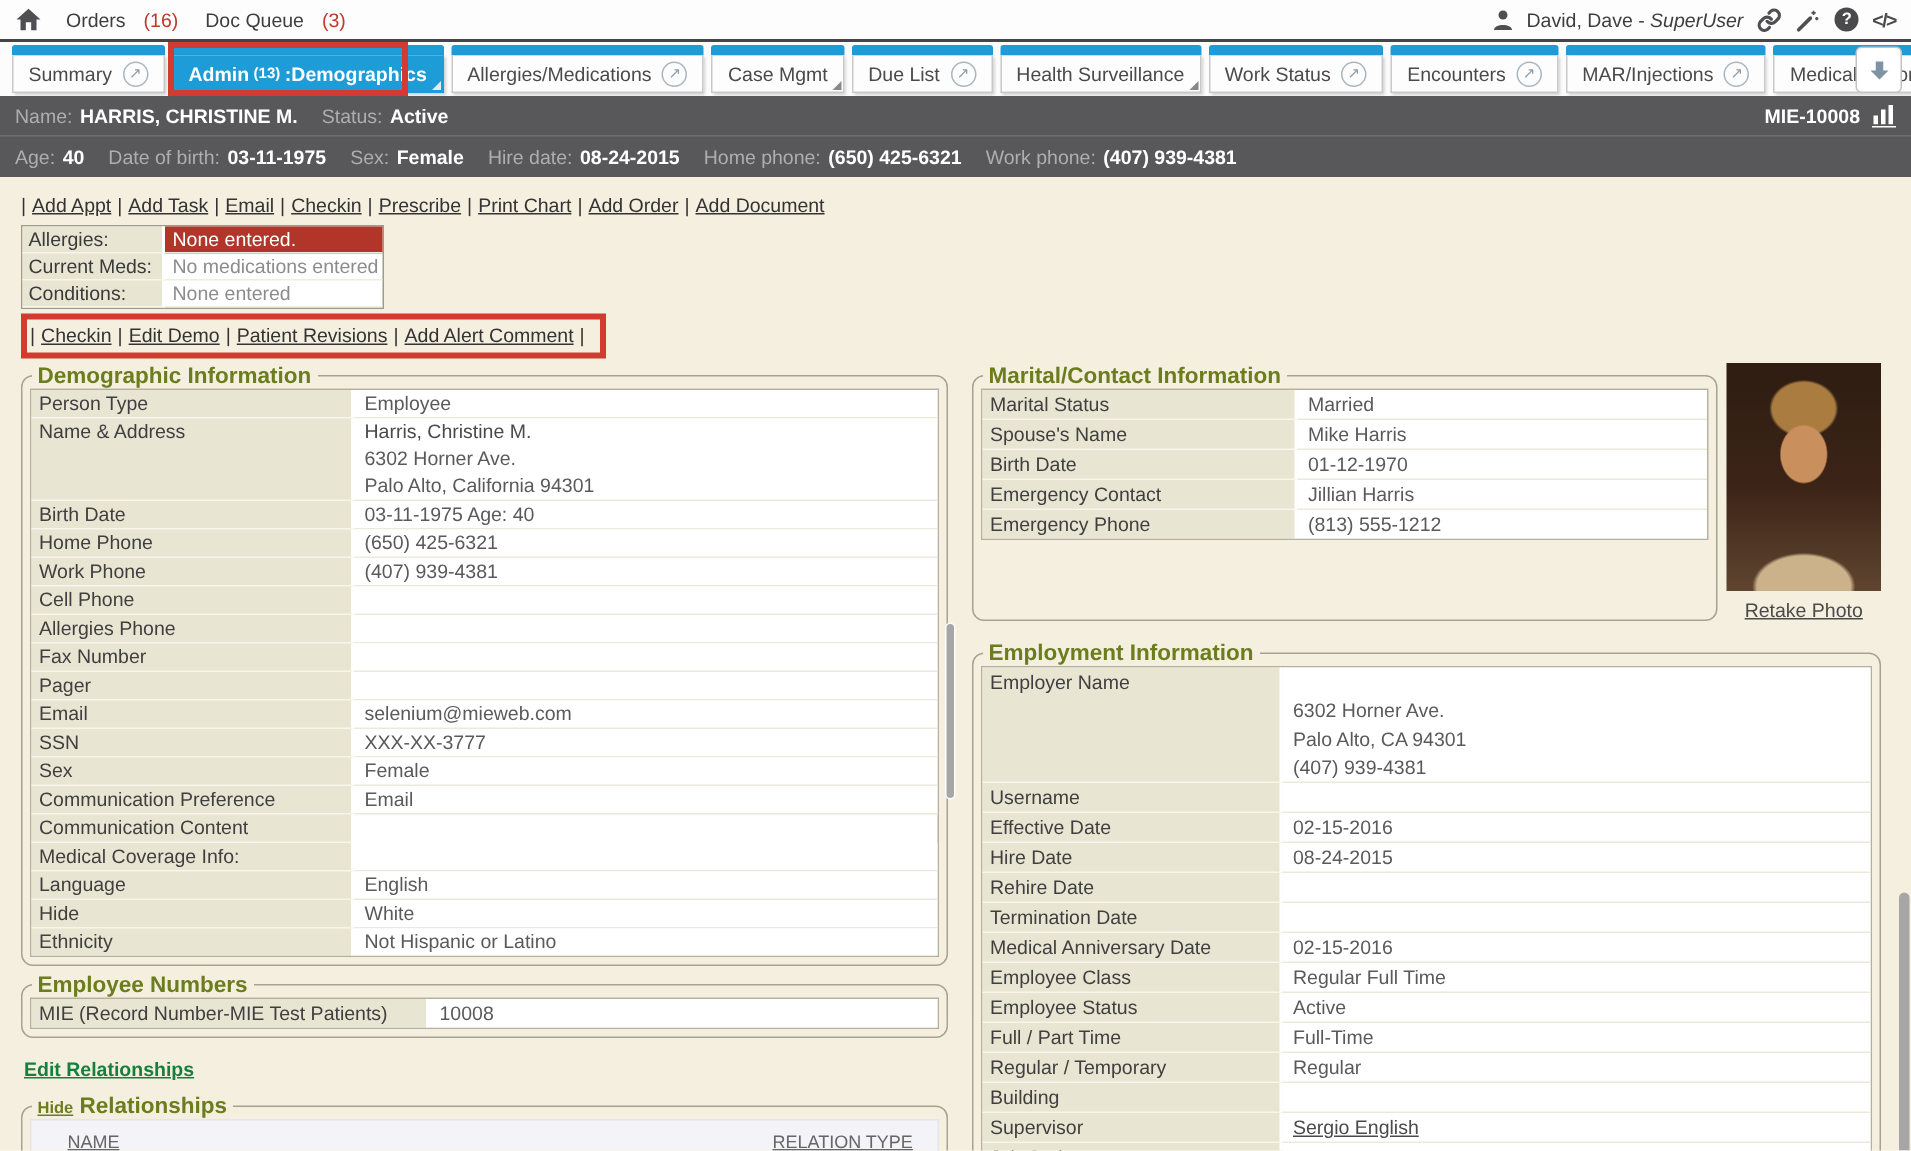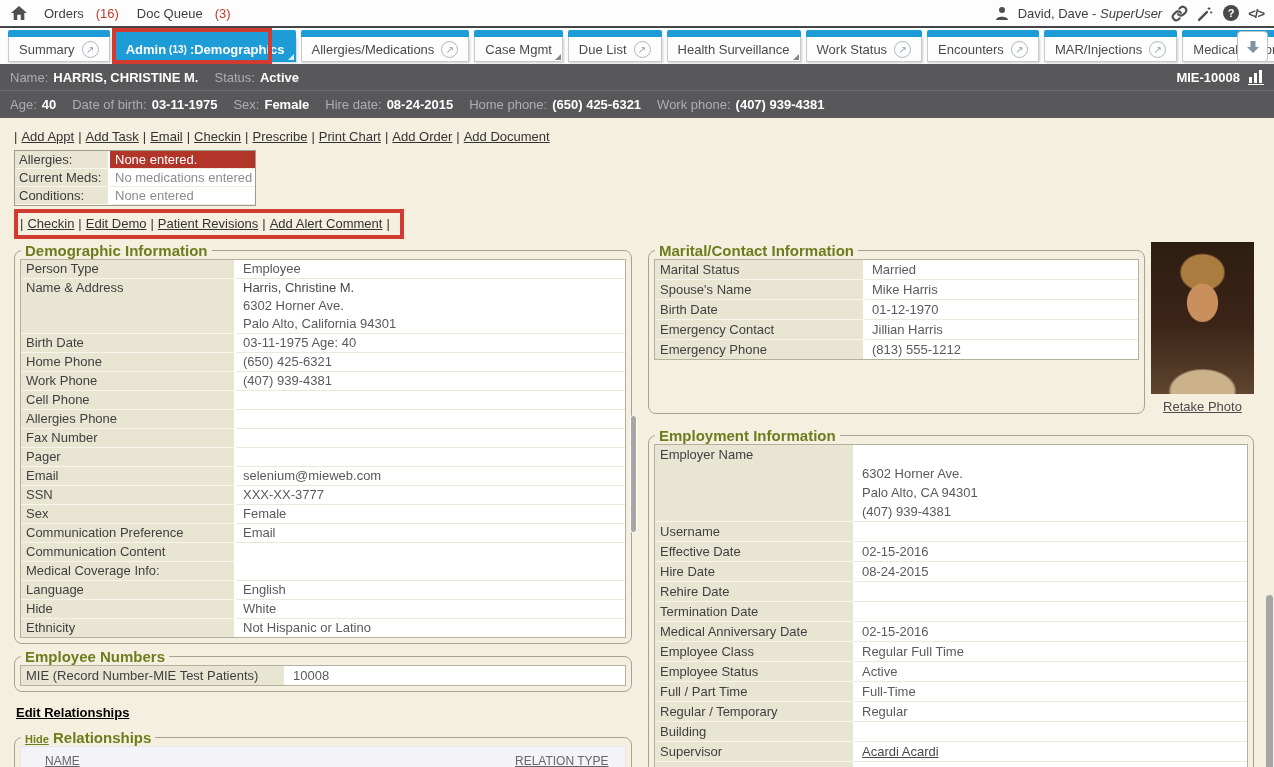--- a/index.html
+++ b/index.html
@@ -86,21 +86,21 @@
   .employment .frow { grid-template-columns:200px 1fr; }
   .empnum .frow { grid-template-columns:265px 1fr; }
   .flabel { background:#e9e5d3; padding:0 5px; line-height:19px; border-bottom:1px solid #f8f5ea;
             border-right:2px solid #fff; color:#3f3f3f; }
   .demographic .flabel, .demographic .fvalue { line-height:18px; }
   .fvalue { padding:0 7px; line-height:19px; color:#5a5a5a; background:#fff; border-bottom:1px solid #ece9dc; }
   .frow:last-child .flabel, .frow:last-child .fvalue { border-bottom:none; }
   .fvalue a { color:#4a4a4a; }
   .fvalue .vline { display:block; }
 
-  .edit-rel { display:inline-block; margin:13px 0 9px 2px; font-weight:bold; color:#000000; }
+  .edit-rel { display:inline-block; margin:13px 0 9px 2px; font-weight:bold; color:#15803d; }
 
   .rel-fieldset legend a { font-size:11px; color:#6c7d1e; }
   .rel-panel { background:#f3f3f8; border:1px solid #e4e4ec; }
   .rel-headers { display:grid; grid-template-columns:470px 1fr; padding:7px 0 5px 24px; }
   .rel-col { color:#666; text-decoration:underline; font-size:12px; }
 
   .row-top { display:flex; }
   .marital { width:497px; }
   .photo-col { width:103px; margin-left:6px; text-align:center; }
   .photo { width:103px; height:152px;
@@ -515,21 +515,21 @@
               <div class="frow">
                   <div class="flabel">Regular / Temporary</div>
                   <div class="fvalue">Regular</div>
                 </div>
               <div class="frow">
                   <div class="flabel">Building</div>
                   <div class="fvalue"></div>
                 </div>
               <div class="frow">
                   <div class="flabel">Supervisor</div>
-                  <div class="fvalue"><a style="text-decoration:underline;">Acardi Acardi</a></div>
+                  <div class="fvalue"><a style="text-decoration:underline;">Sergio English</a></div>
                 </div>
               <div class="frow">
                   <div class="flabel">Job Code</div>
                   <div class="fvalue"></div>
                 </div>
 
             </div>
           </fieldset>
         </div>
       </div>

